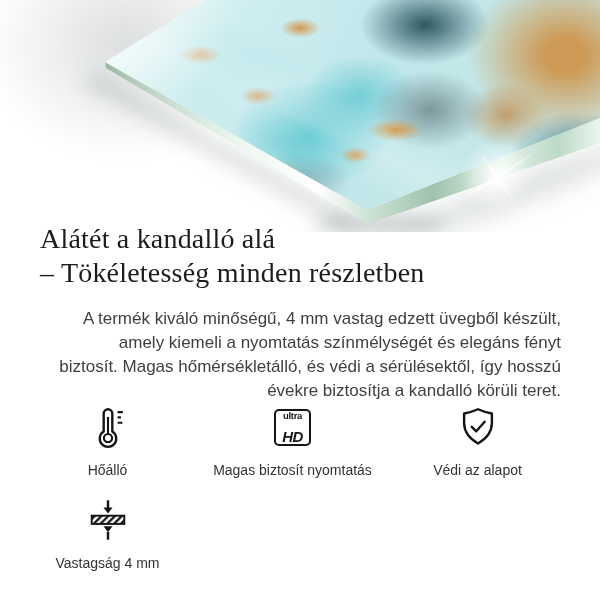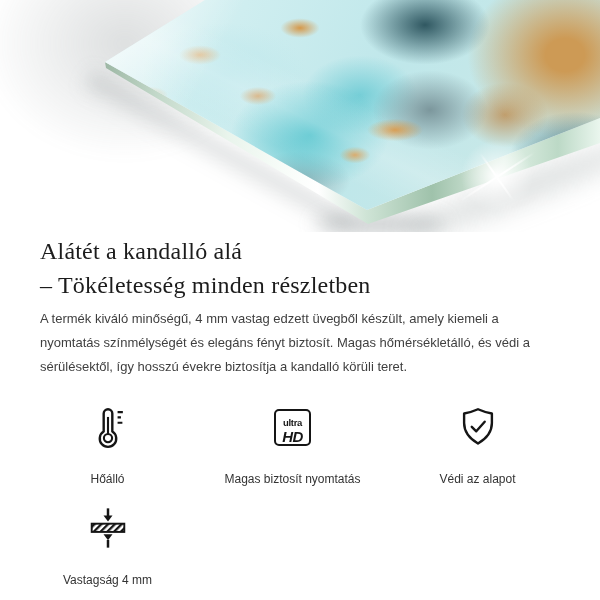--- a/index.html
+++ b/index.html
@@ -71,41 +71,41 @@
   .sparkle::before, .sparkle::after {
     content:""; position:absolute; left:0; top:50%; height:2px; width:100%;
     background:linear-gradient(90deg, rgba(255,255,255,0), #fff 40%, #fff 60%, rgba(255,255,255,0));
     filter:blur(0.4px);
   }
   .sparkle::before { transform:rotate(-33deg); }
   .sparkle::after  { width:64%; left:18%; transform:rotate(55deg); }
 
   
   .heading {
-    position:absolute; left:40px; top:234px; width:540px;
+    position:absolute; left:40px; top:222px; width:540px;
     font-family:"Liberation Serif", "DejaVu Serif", serif;
-    font-size:24px; line-height:34px; color:#1c1c1c; letter-spacing:0.2px;
+    font-size:28px; line-height:34px; color:#1c1c1c; letter-spacing:0.2px;
   }
   .description {
-    position:absolute; left:40px; top:307px; width:505px;
-    font-size:13px; line-height:24px; color:#3f3f3f;
+    position:absolute; left:56px; top:307px; width:505px;
+    font-size:17px; line-height:24px; color:#3f3f3f;text-align:right;
   }
 
   
   .features {
     position:absolute; left:15px; top:403px; width:555px;
     display:grid; grid-template-columns:1fr 1fr 1fr; row-gap:18px;
   }
   .feature { display:flex; flex-direction:column; align-items:center; }
   .icon-wrap { height:48px; display:flex; align-items:center; justify-content:center; }
-  .feature-label { margin-top:21px; font-size:12px; color:#333; white-space:nowrap; }
+  .feature-label { margin-top:11px; font-size:14px; color:#333; white-space:nowrap; }
 
   .uhd-box {
     width:37px; height:37px; border:2.6px solid #151515; border-radius:5px;
-    display:flex; flex-direction:column; align-items:center; justify-content:flex-end;
+    display:flex; flex-direction:column; align-items:center; justify-content:space-between;
     line-height:1; color:#151515; box-sizing:border-box;
   }
   .uhd-top { font-size:9.5px; font-weight:700; letter-spacing:-0.3px; }
   .uhd-bottom { font-size:15px; font-weight:800; letter-spacing:-0.5px; margin-top:1px;font-style:italic; }
 </style>
 </head>
 <body>
 
 <div class="page">
 

